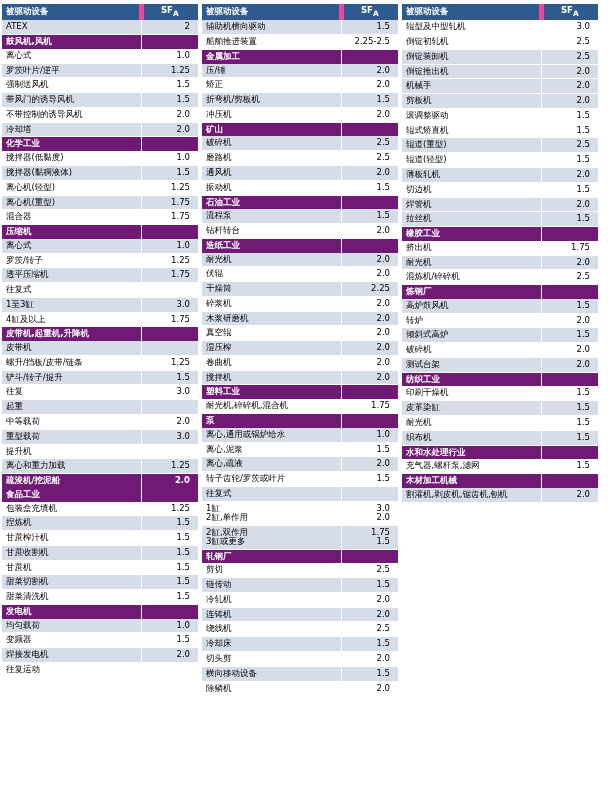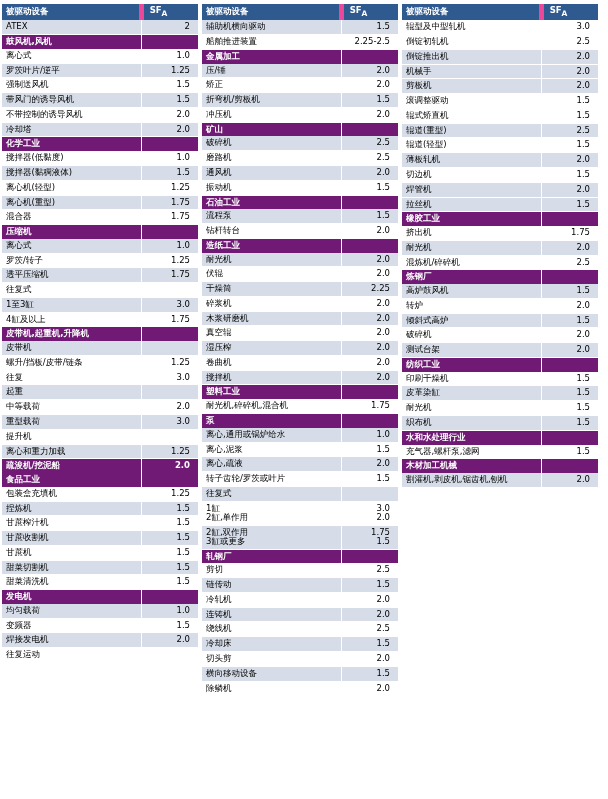--- a/index.html
+++ b/index.html
@@ -45,21 +45,21 @@
     height: 12px;
     box-sizing: border-box;
   }
   .hdr td {
     background: #2f5a8f;
     color: #ffffff;
     font-weight: bold;
     font-size: 8.5px;
     border-right: 5px solid #ec4899;
   }
-  .hdr td:last-child { border-right: none; }
+  .hdr td:last-child { border-right: none; text-align: center; }
   .sec td {
     background: #701a75;
     color: #ffffff;
     font-weight: bold;
     border-right: 1px solid #ffffff;
   }
   .sec td:last-child { border-right: none; }
   .row-a td { background: #ffffff; }
   .row-b td { background: #d6dde8; }
   .row-a td, .row-b td {
@@ -177,20 +177,24 @@
             <td class="c-val"></td>
           </tr>
         <tr class="row-b">
             <td class="c-name">皮带机</td>
             <td class="c-val"></td>
           </tr>
         <tr class="row-a">
             <td class="c-name">螺升/挡板/皮带/链条</td>
             <td class="c-val">1.25</td>
           </tr>
+        <tr class="row-b">
+            <td class="c-name">铲斗/转子/提升</td>
+            <td class="c-val">1.5</td>
+          </tr>
         <tr class="row-a">
             <td class="c-name">往复</td>
             <td class="c-val">3.0</td>
           </tr>
         <tr class="row-b">
             <td class="c-name">起重</td>
             <td class="c-val"></td>
           </tr>
         <tr class="row-a">
             <td class="c-name">中等载荷</td>
@@ -482,20 +486,24 @@
         </tr>
         <tr class="row-a">
             <td class="c-name">辊型及中型轧机</td>
             <td class="c-val">3.0</td>
           </tr>
         <tr class="row-a">
             <td class="c-name">倒锭初轧机</td>
             <td class="c-val">2.5</td>
           </tr>
         <tr class="row-b">
+            <td class="c-name">倒锭装卸机</td>
+            <td class="c-val">2.5</td>
+          </tr>
+        <tr class="row-b">
             <td class="c-name">倒锭推出机</td>
             <td class="c-val">2.0</td>
           </tr>
         <tr class="row-b">
             <td class="c-name">机械手</td>
             <td class="c-val">2.0</td>
           </tr>
         <tr class="row-b">
             <td class="c-name">剪板机</td>
             <td class="c-val">2.0</td>

